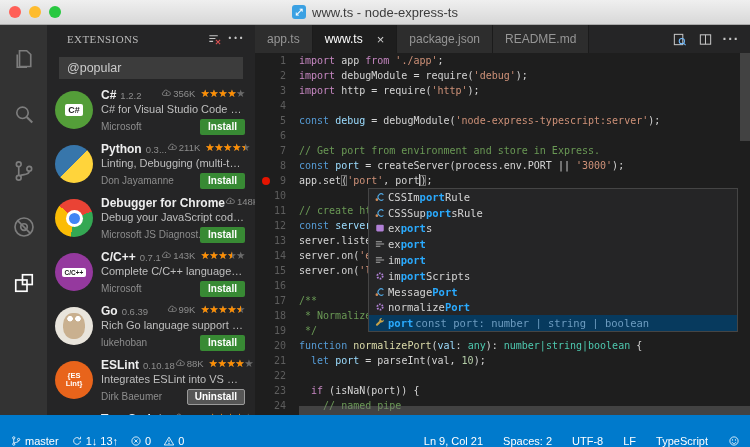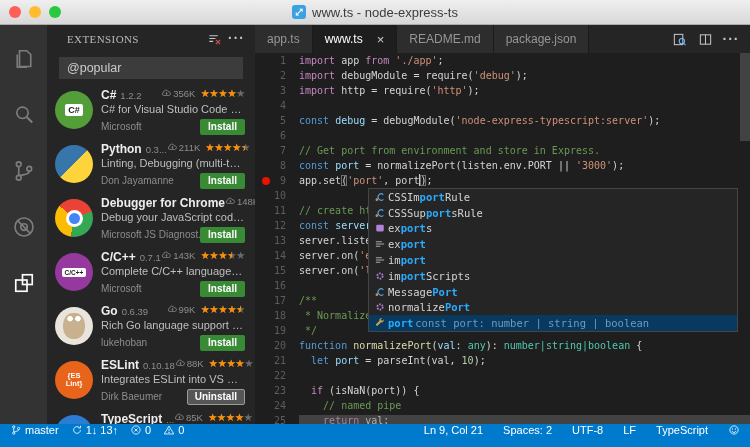--- a/index.html
+++ b/index.html
@@ -120,21 +120,21 @@
     z-index:5; }
   .sg-row { flex:1; display:flex; align-items:center; padding-left:3px; font-size:10.5px;
     color:#d4d4d4; white-space:nowrap; overflow:hidden; }
   .sg-row.selected { background:#073a5e; }
   .sg-icon { width:16px; flex:none; display:flex; align-items:center; justify-content:center; }
   .sg-icon svg { width:12px; height:12px; }
   .sg-label .m { color:#2aabff; font-weight:bold; }
   .sg-detail { margin-left:2px; color:#6d9cc0; overflow:hidden; text-overflow:ellipsis; }
 
   
-  .statusbar { height:23px; background:#007acc; display:flex; align-items:flex-start;
+  .statusbar { height:32px; background:#007acc; display:flex; align-items:flex-end;
     color:#ffffff; font-size:11px; }
   .sb-left { display:flex; align-items:center; gap:12px; padding-left:10px; flex:1; }
   .sb-right { display:flex; align-items:center; gap:20px; padding-right:10px; }
   .st-item { display:flex; align-items:center; gap:3px; white-space:nowrap; }
   .st-item svg { width:12px; height:12px; }
 </style>
 </head>
 <body>
 
 <div class="window">
@@ -404,24 +404,24 @@
       <div class="tabbar">
         <span id="tabs" style="display:flex;">
             <div class="tab">
               <span>app.ts</span>
             </div>
             <div class="tab active">
               <span>www.ts</span>
               <span class="close">×</span>
             </div>
             <div class="tab">
+              <span>package.json</span>
+            </div>
+            <div class="tab">
               <span>README.md</span>
-            </div>
-            <div class="tab">
-              <span>package.json</span>
             </div>
           </span>
         <span class="tab-actions" id="tabActions">
             <span class="hicon">
               <svg viewBox="0 0 16 16" fill="none" stroke="currentColor" stroke-width="1.1">
                 <rect x="2.5" y="2.5" width="9" height="11"></rect>
                 <circle cx="10.5" cy="9.8" r="2.8" stroke="#75beff"></circle>
                 <path d="M12.5 12l2 2" stroke="#75beff"></path>
               </svg>
             </span>
@@ -461,21 +461,21 @@
             <div class="line">
               <span class="ln">6</span>
               <span class="code"></span>
             </div>
             <div class="line">
               <span class="ln">7</span>
               <span class="code"><span class="com">// Get port from environment and store in Express.</span></span>
             </div>
             <div class="line">
               <span class="ln">8</span>
-              <span class="code"><span class="st">const</span><span class="p"> </span><span class="v">port</span><span class="p"> = normalizePort(listen.env.PORT || </span><span class="str">'3000'</span><span class="p">);</span></span>
+              <span class="code"><span class="st">const</span><span class="p"> </span><span class="v">port</span><span class="p"> = createServer(process.env.PORT || </span><span class="str">'3000'</span><span class="p">);</span></span>
             </div>
             <div class="line">
               <div class="bp"></div>
               <span class="ln">9</span>
               <span class="code"><span class="p">app.set</span><span class="bm">(</span><span class="str">'port'</span><span class="p">, port</span><span class="cursor"></span><span class="bm">)</span><span class="p">;</span></span>
             </div>
             <div class="line">
               <span class="ln">10</span>
               <span class="code"></span>
             </div>

